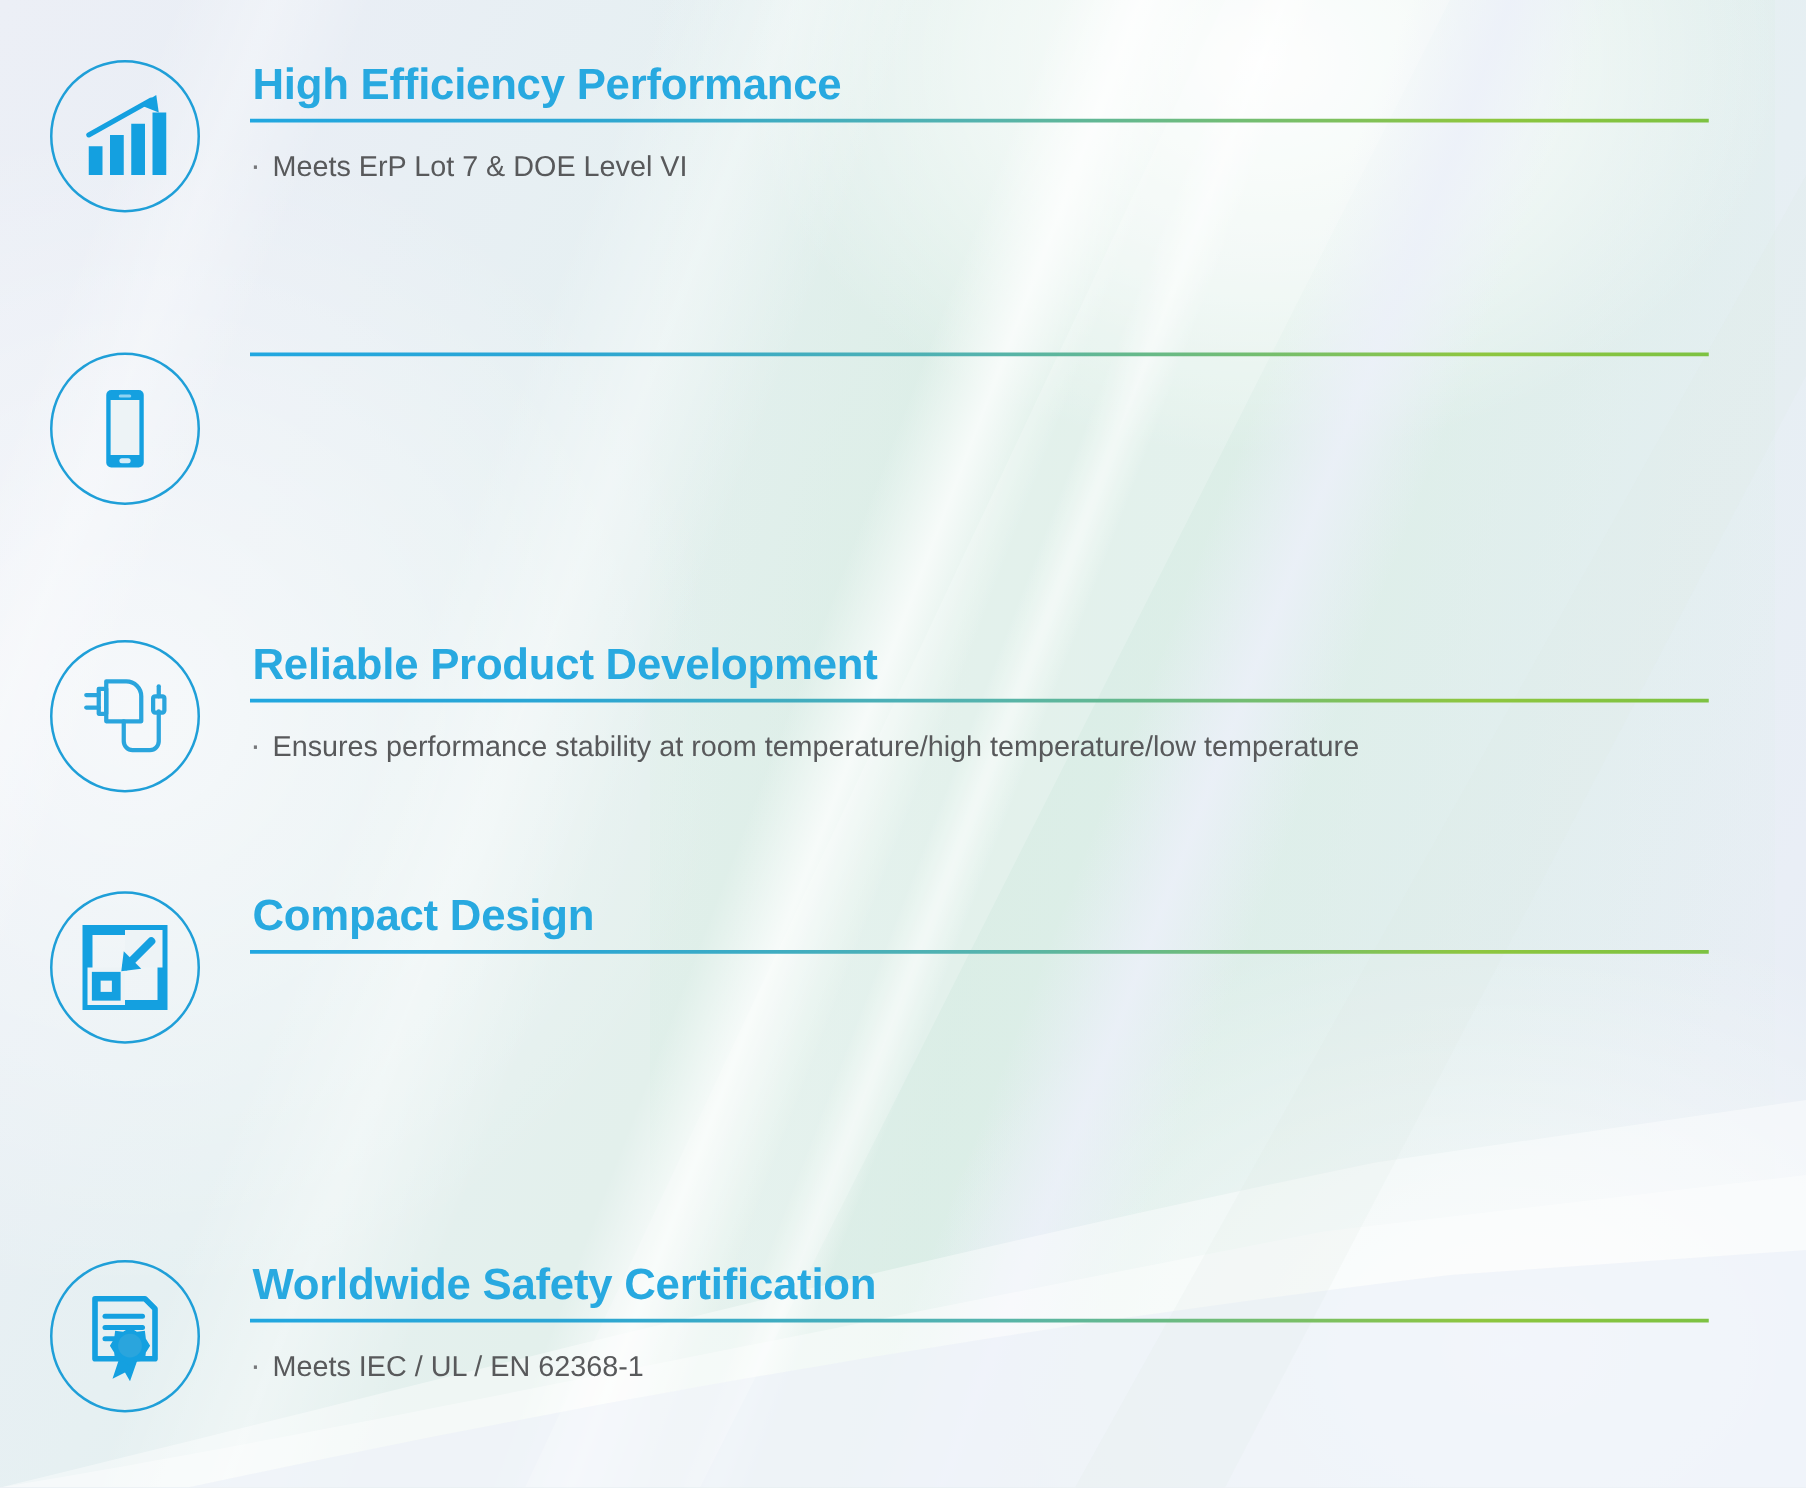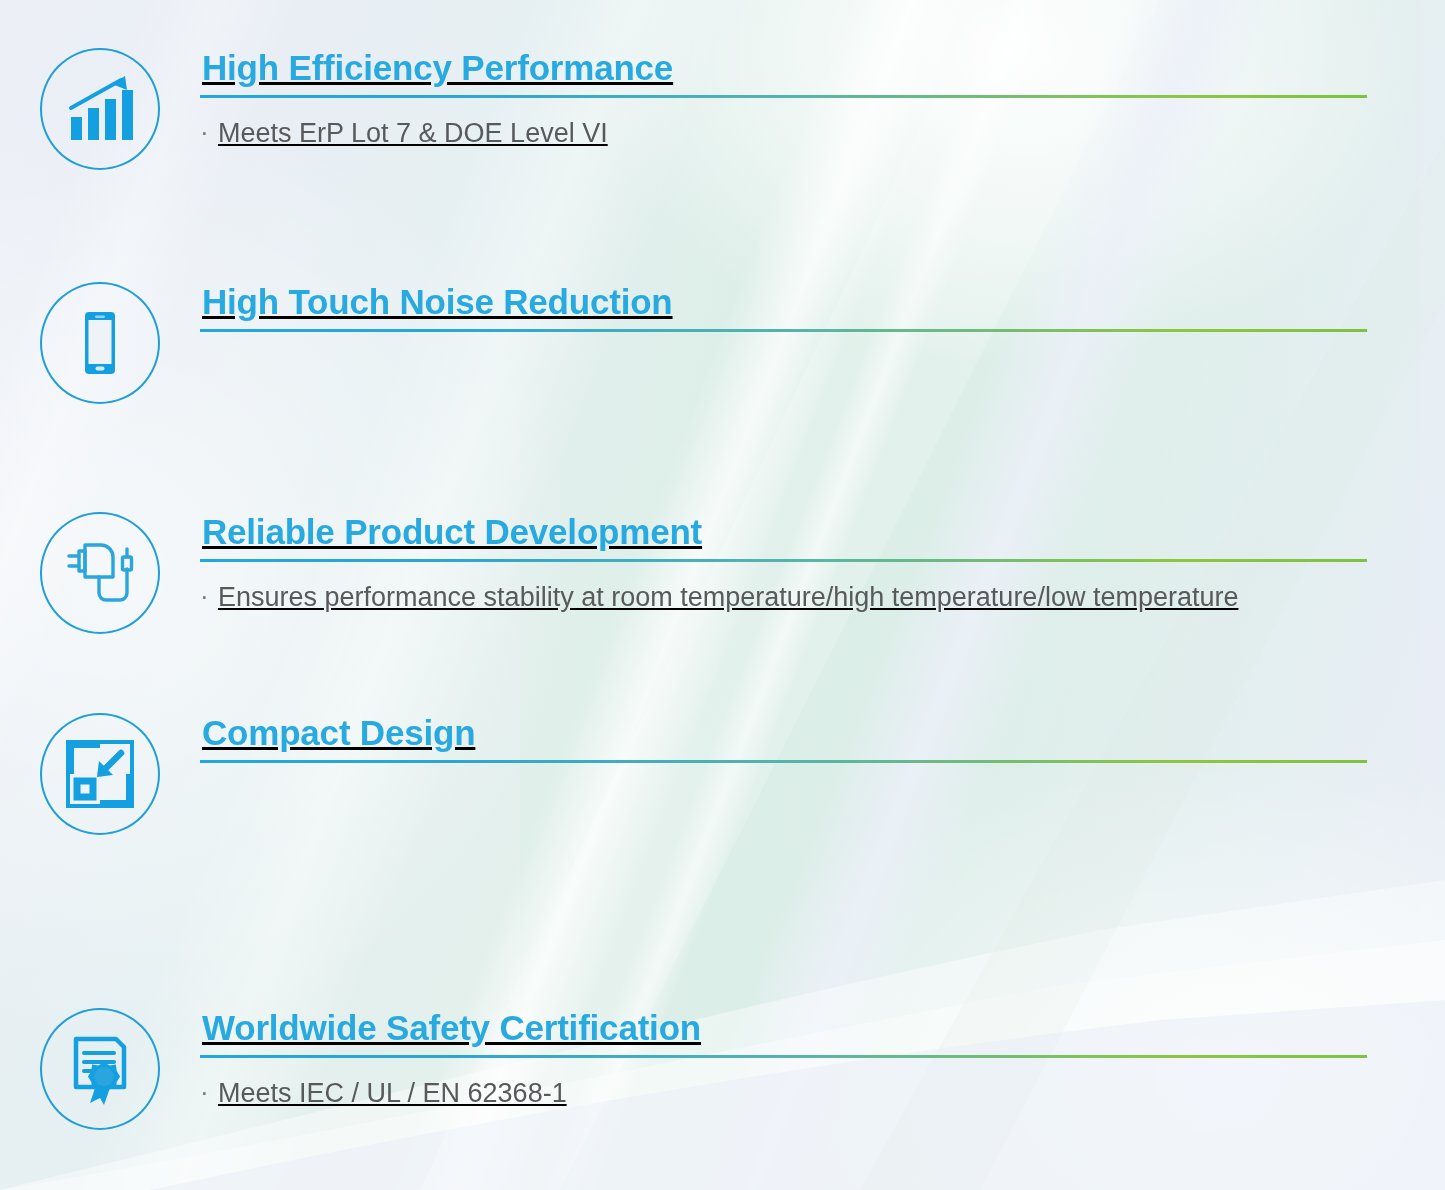--- a/index.html
+++ b/index.html
@@ -93,42 +93,41 @@
     border-radius: 50%;
     display: flex;
     align-items: center;
     justify-content: center;
     box-sizing: border-box;
   }
   .content {
     flex: 1 1 auto;
     padding-right: 78px;
     padding-top: 2px;
-    text-decoration: underline;
   }
   .feature-title {
     color: #28a9e0;
     font-size: 35px;
     font-weight: bold;
     letter-spacing: -0.2px;
     line-height: 40px;
     margin: 0 0 7px 2px;
     white-space: nowrap;
   }
   .title-rule {
     height: 3px;
     width: 100%;
     background: linear-gradient(90deg, #21a7e0 0%, #2ba6d4 22%, #54b3ae 50%, #8ec63f 84%, #7dc242 100%);
     margin-bottom: 16px;
   }
   .bullet-list { margin: 0; padding: 0; list-style: none; }
   .bullet-item {
     position: relative;
     color: #58595b;
-    font-size: 27px;
+    font-size: 23px;
     line-height: 38px;
     padding-left: 18px;
     margin-bottom: 1px;
     white-space: pre-wrap;
   }
   .bullet-item::before {
     content: "\00B7";
     position: absolute;
     left: 0;
     top: -1px;
@@ -188,21 +187,20 @@
         <div class="icon-circle">
           <svg width="74" height="74" viewBox="0 0 74 74">
             <rect x="22" y="6" width="30" height="62" rx="4" ry="4" fill="#14a0e0"></rect>
             <rect x="25.5" y="14" width="23" height="44" fill="#edf3f6"></rect>
             <rect x="32" y="9.5" width="10" height="2.4" rx="1.2" fill="#8fd3f2"></rect>
             <rect x="32.5" y="60.5" width="9" height="4" rx="2" fill="#d4ecf8"></rect>
           </svg>
         </div>
       </div>
       <div class="content">
-        <div class="feature-title">High Touch Noise Reduction</div>
         <div class="title-rule"></div>
       </div>
     </div>
 
     <div class="feature-row" style="top:510px;">
       <div class="icon-wrap">
         <div class="icon-circle">
           <svg width="78" height="76" viewBox="0 0 78 76">
             <g fill="none" stroke="#2aa5dd" stroke-width="3.4" stroke-linecap="round" stroke-linejoin="round">
               <path d="M24 10 L 40 10 A 12 12 0 0 1 52 22 L 52 42 L 24 42 Z"></path>

